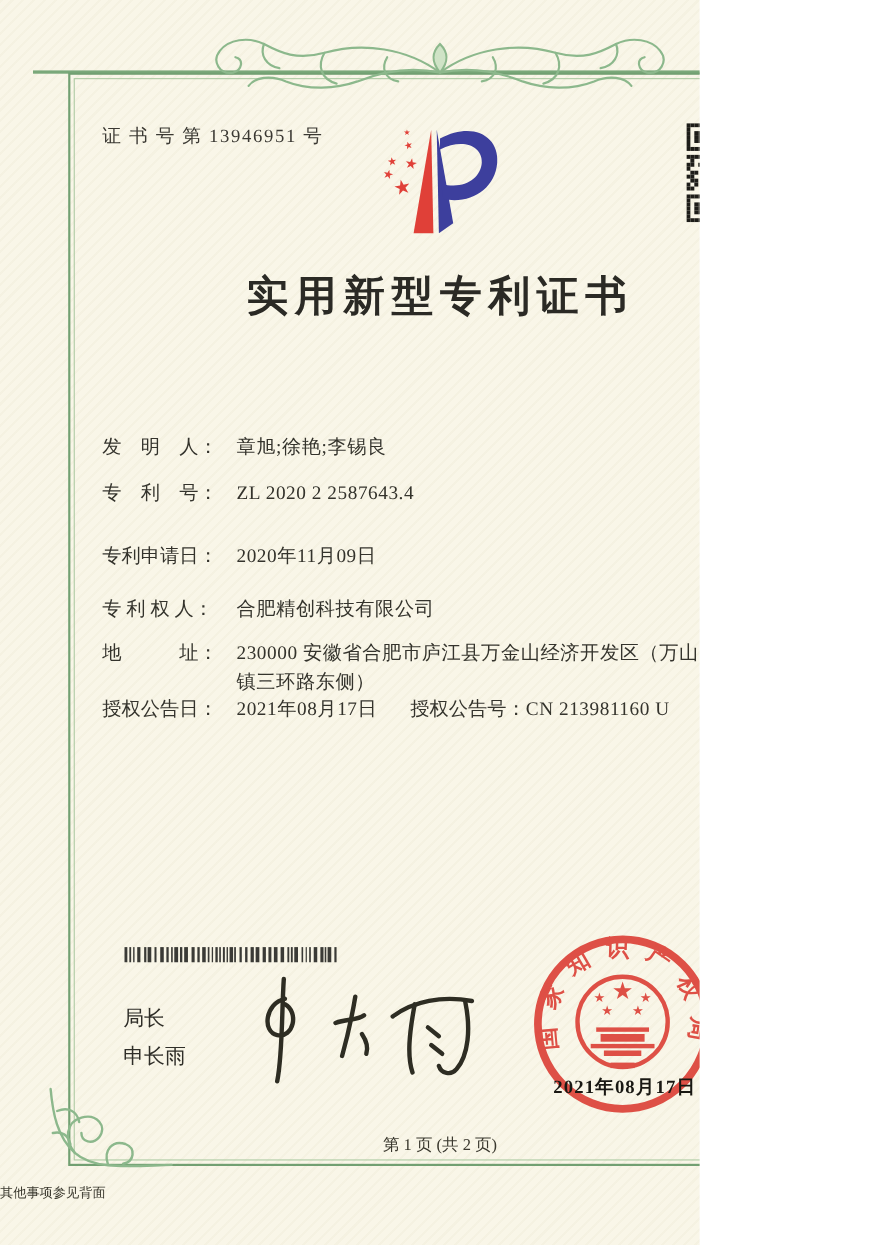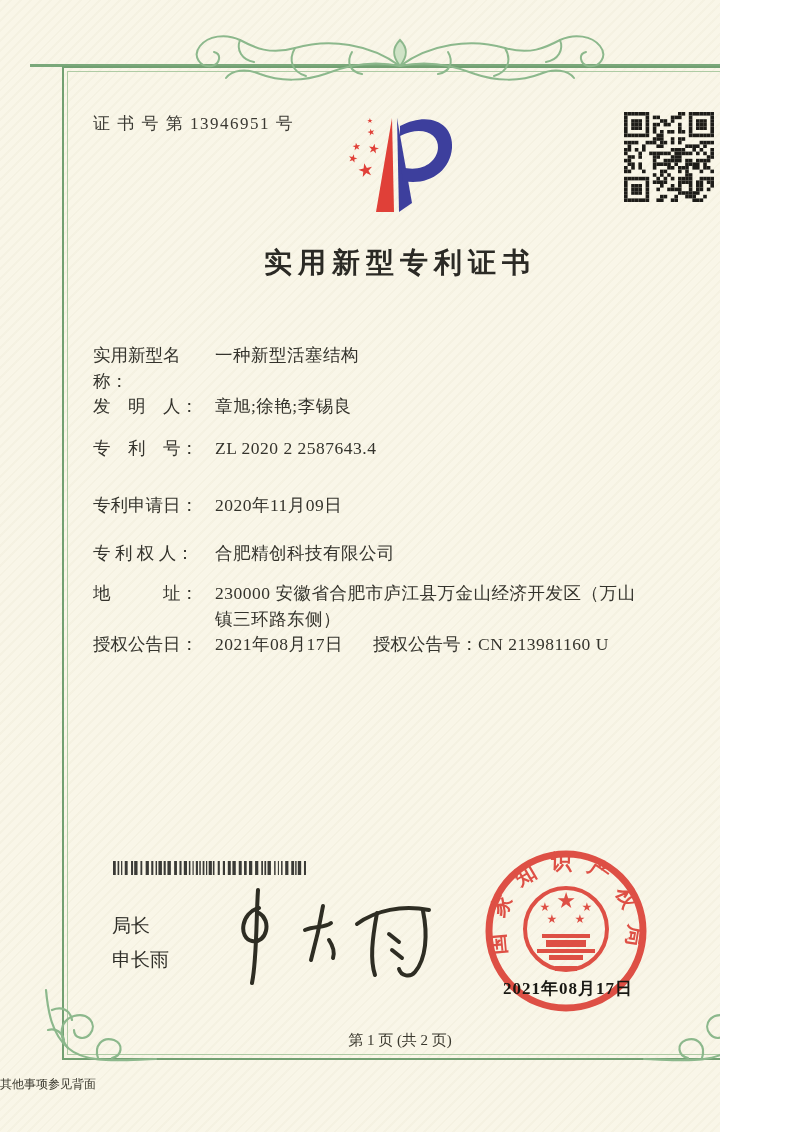--- a/index.html
+++ b/index.html
@@ -1,32 +1,32 @@
 <!DOCTYPE html>
 <html><head>
 <meta charset="utf-8">
 <style>
   html,body{margin:0;padding:0;}
   #page{
-    position:relative;width:720px;height:1132px;overflow:hidden;
+    position:relative;width:636px;height:1132px;overflow:hidden;
     background:#f9f6e8;
     background-image:repeating-linear-gradient(135deg, rgba(210,205,170,.10) 0 2px, rgba(0,0,0,0) 2px 7px);
     font-family:"Liberation Serif","DejaVu Serif",serif;color:#33322c;
   }
   .abs{position:absolute;}
   
   #topline{left:30px;top:64px;width:740px;height:3px;background:#7aa87a;}
   #frame{left:62px;top:66px;width:676px;height:990px;border:2.5px solid #72a072;}
   #frame .inner{position:absolute;left:3px;top:3px;right:3px;bottom:3px;border:1.2px solid #aecba4;}
   
   #cert-no{left:93px;top:112px;font-size:17px;letter-spacing:1.5px;color:#3a3832;}
   #logo{left:336px;top:110px;}
   #qr{left:624px;top:112px;}
   
-  #title{left:0;top:244px;width:800px;text-align:center;font-size:28px;font-weight:600;
+  #title{left:0;top:244px;width:800px;text-align:center;font-size:38px;font-weight:600;
          letter-spacing:6px;color:#2b2a25;}
   
   .row{left:93px;width:650px;font-size:17.5px;line-height:26px;color:#34332c;}
   .row .lbl{display:inline-block;width:122px;vertical-align:top;}
   .row .val{display:inline-block;vertical-align:top;letter-spacing:.5px;}
   #row-addr .val{width:436px;}
   #row-grant .lbl2{display:inline-block;margin-left:30px;}
   
   #paras{left:92px;top:658px;width:648px;font-size:16.5px;line-height:25.8px;
          text-align:justify;color:#3a382e;}
@@ -414,23 +414,20 @@
       <rect x="3.6" y="86.4" width="3.6" height="3.6" fill="#1d1c18"></rect>
       <rect x="7.2" y="86.4" width="3.6" height="3.6" fill="#1d1c18"></rect>
       <rect x="10.8" y="86.4" width="3.6" height="3.6" fill="#1d1c18"></rect>
       <rect x="14.4" y="86.4" width="3.6" height="3.6" fill="#1d1c18"></rect>
       <rect x="18" y="86.4" width="3.6" height="3.6" fill="#1d1c18"></rect>
       <rect x="21.6" y="86.4" width="3.6" height="3.6" fill="#1d1c18"></rect>
     </svg>
 
   <div class="abs" id="title">实用新型专利证书</div>
 
-  <div class="abs row" style="top:342px">
-    <span class="lbl">实用新型名称：</span><span class="val">一种新型活塞结构</span>
-  </div>
   <div class="abs row" style="top:393px">
     <span class="lbl">发　明　人：</span><span class="val">章旭;徐艳;李锡良</span>
   </div>
   <div class="abs row" style="top:435px">
     <span class="lbl">专　利　号：</span><span class="val">ZL 2020 2 2587643.4</span>
   </div>
   <div class="abs row" style="top:492px">
     <span class="lbl">专利申请日：</span><span class="val">2020年11月09日</span>
   </div>
   <div class="abs row" style="top:540px">

